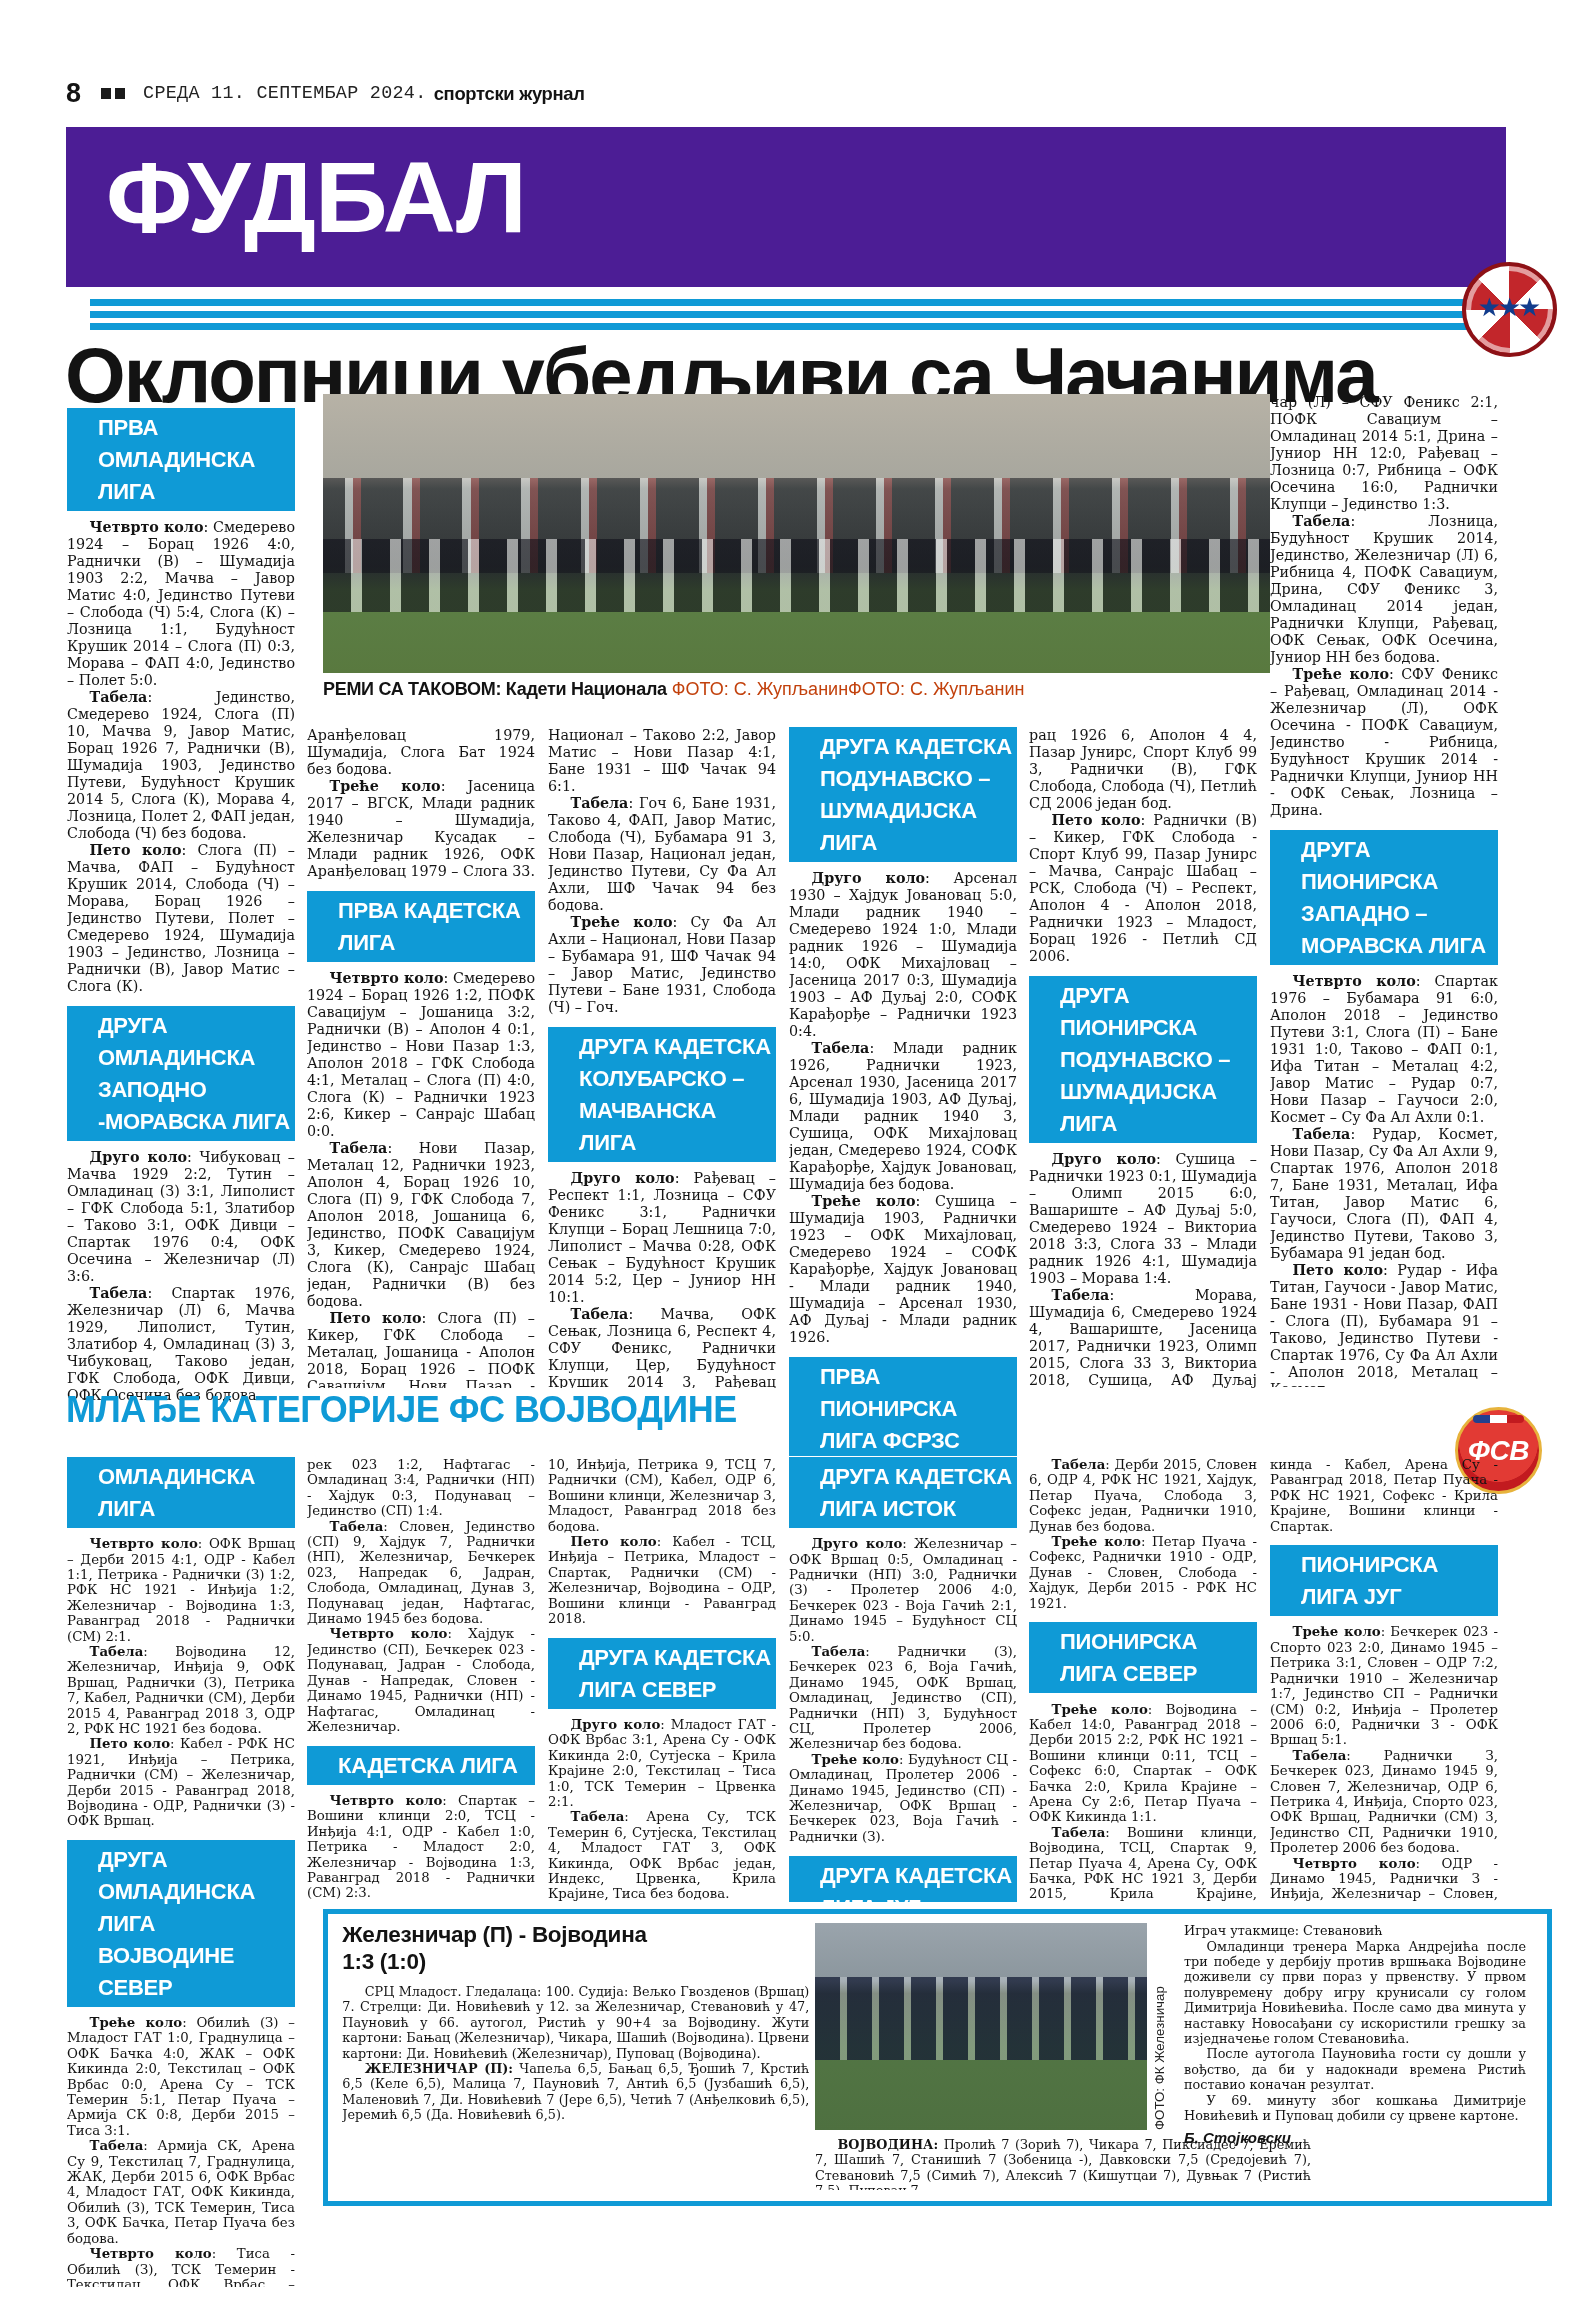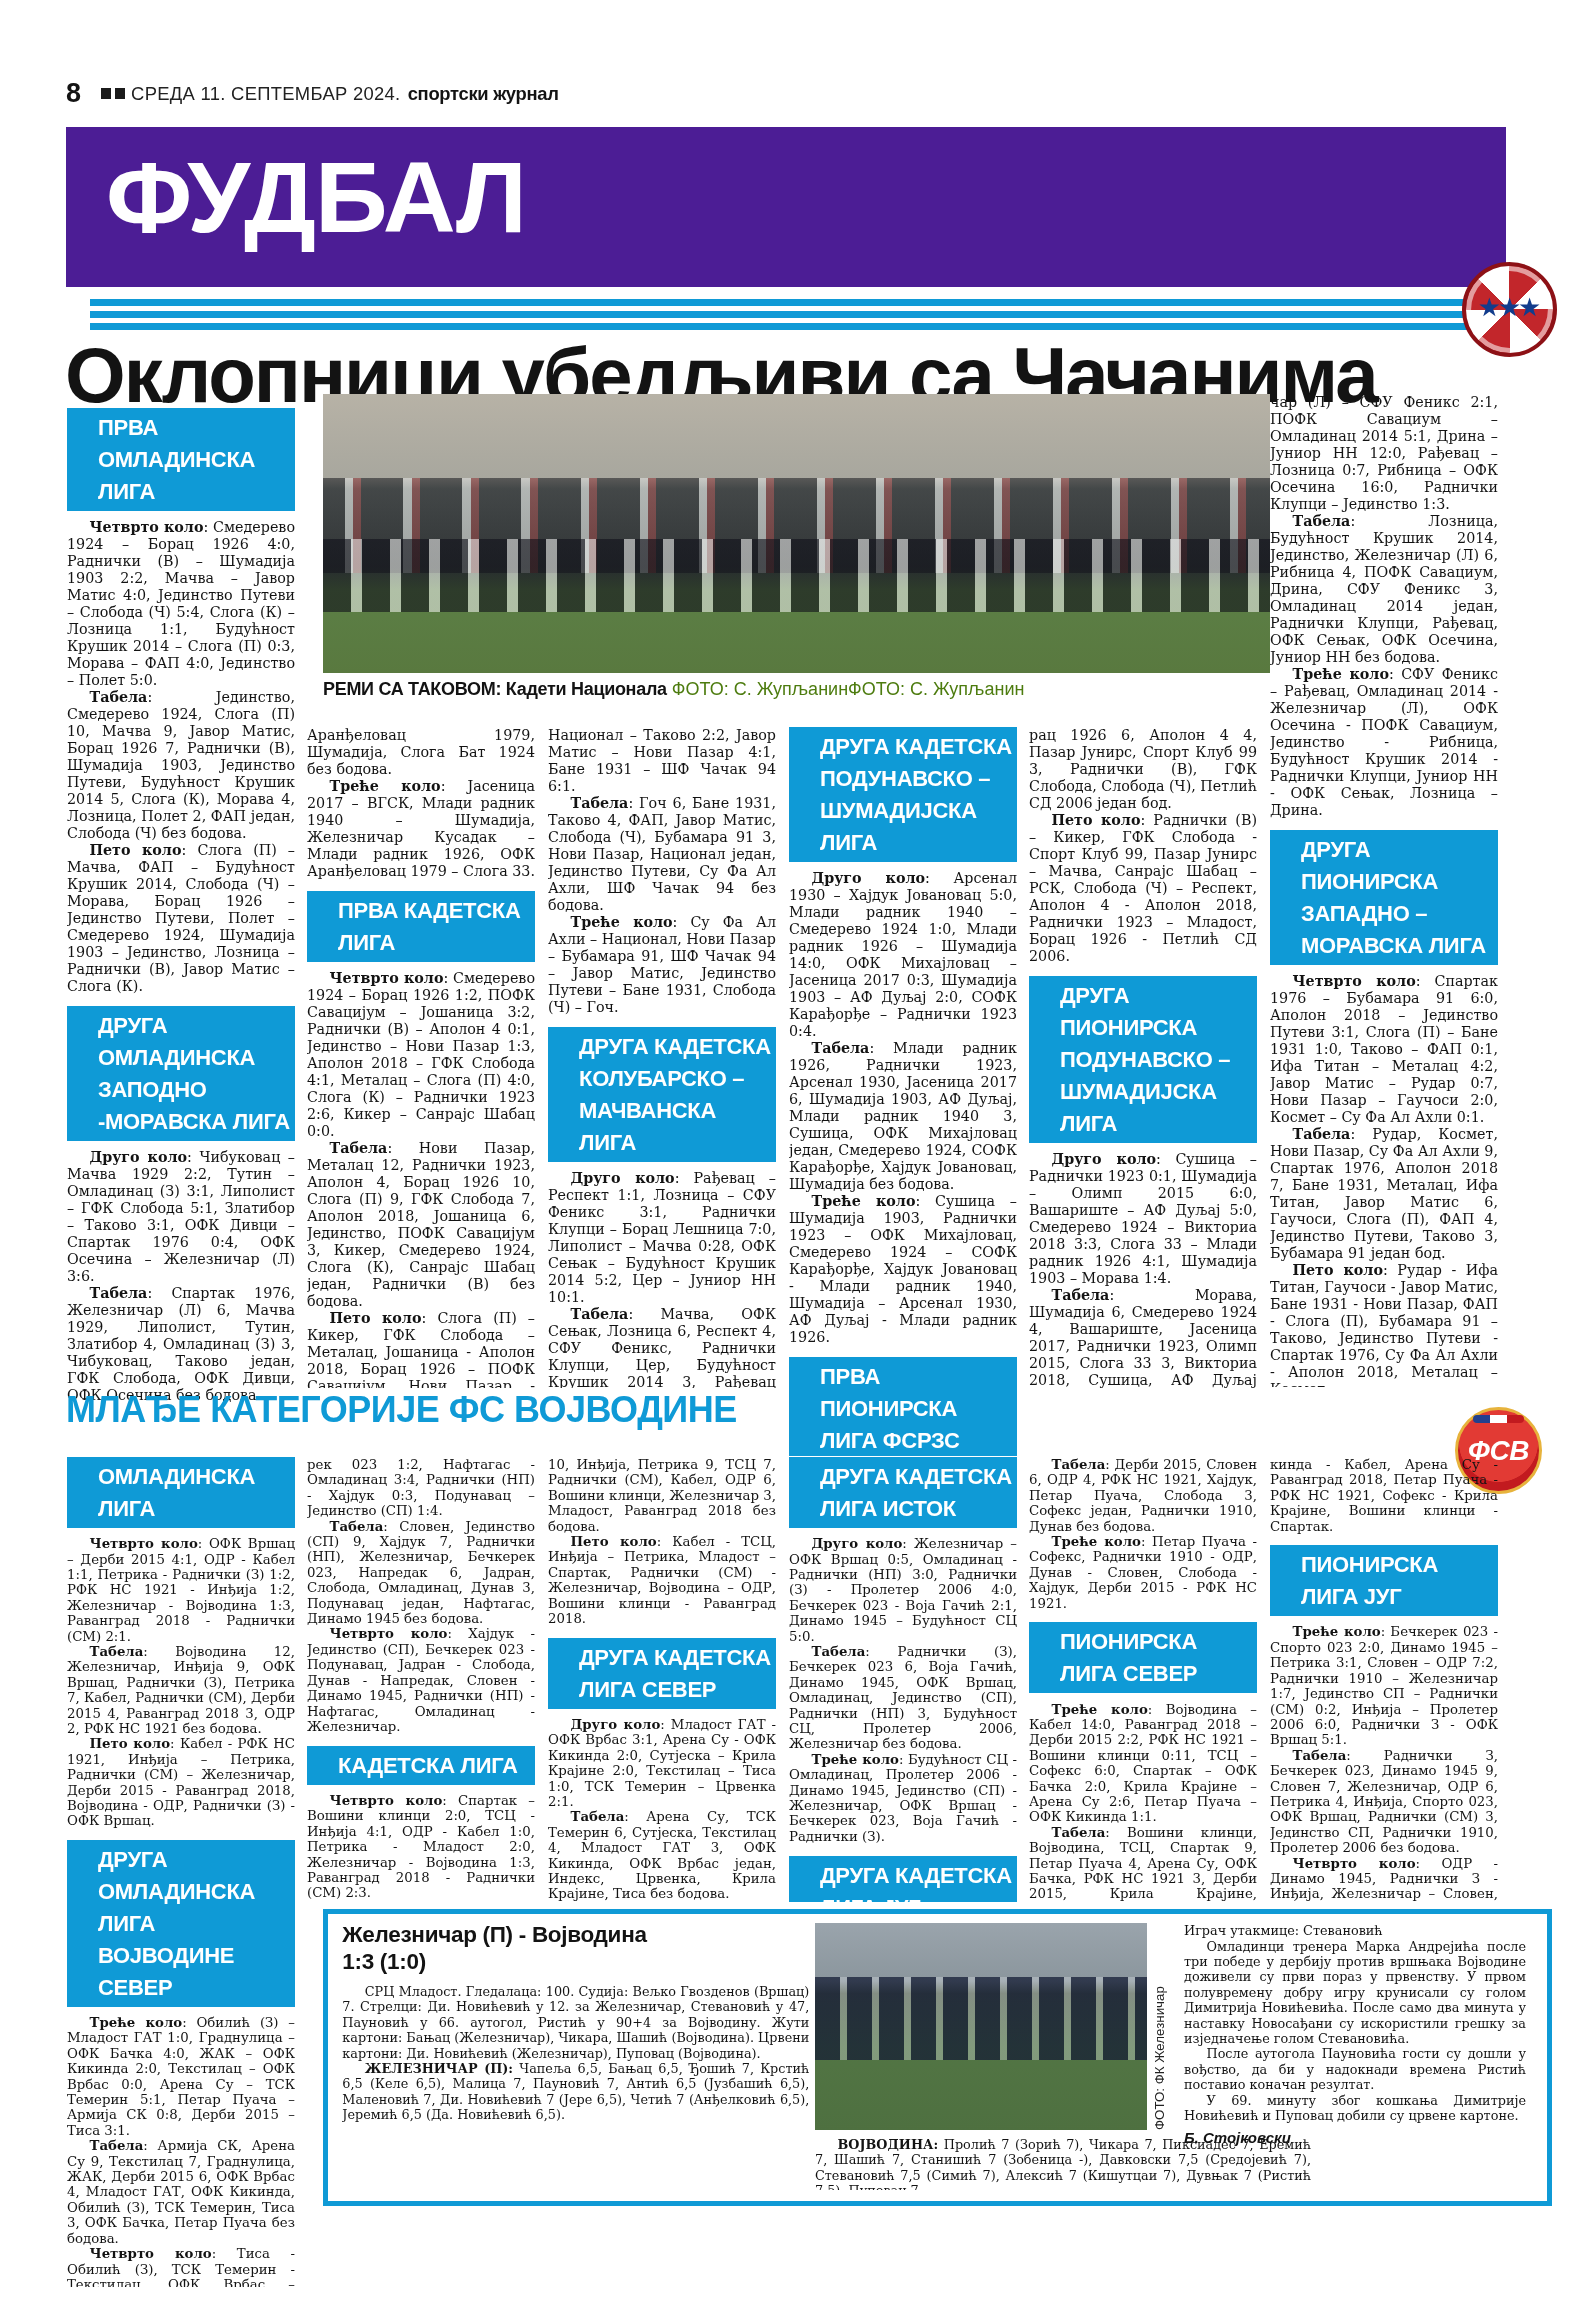--- a/index.html
+++ b/index.html
@@ -4,21 +4,21 @@
 <style>
   html,body{margin:0;padding:0;}
   body{width:1573px;height:2319px;position:relative;background:#fff;color:#131313;
        font-family:"DejaVu Serif", serif;}
   .abs{position:absolute;}
   
   .masthead{left:66px;top:77px;width:1440px;height:33px;display:flex;align-items:center;
             font-family:"Liberation Sans", sans-serif;}
   .pgnum{font-size:27px;font-weight:bold;margin-right:19.5px;}
   .sq{width:10.2px;height:10.2px;background:#1b1b1b;display:inline-block;margin-right:4.1px;}
-  .dateline{font-size:18.4px;letter-spacing:0.3px;margin-left:2px;color:#222;}
+  .dateline{font-size:18.4px;letter-spacing:0.3px;margin-left:14px;color:#222;font-family:Liberation Mono, monospace;}
   .pubname{font-size:18.4px;font-weight:bold;margin-left:7.2px;letter-spacing:-0.3px;}
   
   .banner{left:66px;top:127px;width:1440px;height:160px;background:#4c1d95;}
   .banner span{display:block;padding:19.5px 0 0 40px;color:#fff;font-family:"Liberation Sans", sans-serif;
                font-weight:bold;font-size:101px;letter-spacing:-1px;line-height:1;}
   
   .kickrow{left:66px;top:295px;width:1440px;height:39px;display:flex;align-items:center;}
   .kicker{color:#0f9ad6;font-family:"Liberation Sans", sans-serif;font-weight:bold;font-size:33px;
           letter-spacing:-0.5px;white-space:nowrap;}
   .stripes{flex:1;margin-left:23.6px;display:flex;flex-direction:column;gap:5.6px;}
@@ -47,21 +47,21 @@
       position:relative;overflow:hidden;}
   .photo:before{content:"";position:absolute;left:0;right:0;top:30%;height:34%;
       background:repeating-linear-gradient(90deg,rgba(25,25,30,.55) 0 21.5px,rgba(235,235,235,.5) 21.5px 30px,rgba(140,30,35,.45) 30px 38px,rgba(25,25,30,.55) 38px 59px);}
   .photo:after{content:"";position:absolute;left:0;right:0;top:52%;height:26%;
       background:repeating-linear-gradient(90deg,rgba(15,15,25,.6) 0 28px,rgba(245,245,245,.55) 28px 39px);}
   .photo2{background:linear-gradient(180deg,#9aa4ac 0%,#8b969d 28%,#55624f 34%,#527544 60%,#4e7040 100%);position:relative;overflow:hidden;}
   .photo2:before{content:"";position:absolute;left:0;right:0;top:26%;height:40%;
       background:repeating-linear-gradient(90deg,rgba(20,28,52,.75) 0 24.6px,rgba(220,225,230,.35) 24.6px 32px);}
   .caption{font-family:"Liberation Sans", sans-serif;font-size:18px;}
   .caption b{letter-spacing:-0.3px;}
-  .caption .credit{font-weight:normal;color:#4d7c0f;}
+  .caption .credit{font-weight:normal;color:#c2410c;}
   
   .sec2head{left:66px;top:1389px;width:1178px;color:#0f9ad6;font-family:"Liberation Sans", sans-serif;
             font-weight:bold;font-size:36px;letter-spacing:-0.5px;}
   .fsv{left:1455px;top:1407px;width:81px;height:81px;border-radius:50%;
        background:radial-gradient(circle at 50% 40%,#e23a34 62%,#c21a1f 63%);
        border:3.6px solid #e7b33c;display:flex;align-items:center;justify-content:center;}
   .fsv b{color:#fff;font-family:"Liberation Sans", sans-serif;font-style:italic;font-size:28px;letter-spacing:-0.5px;}
   .fsv:before{content:"";position:absolute;top:5.1px;left:15.4px;right:15.4px;height:8.2px;border-radius:4.1px;
        background:linear-gradient(90deg,#24408e 33%,#fff 33% 66%,#c21a1f 66%);}
   

